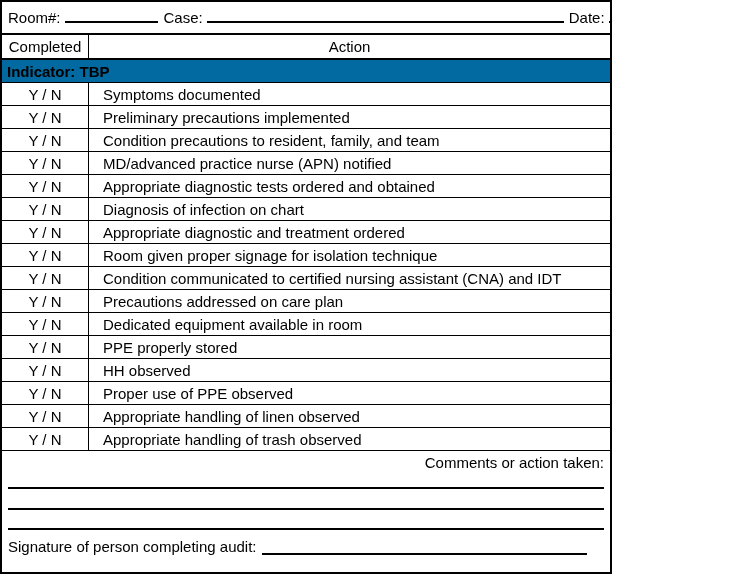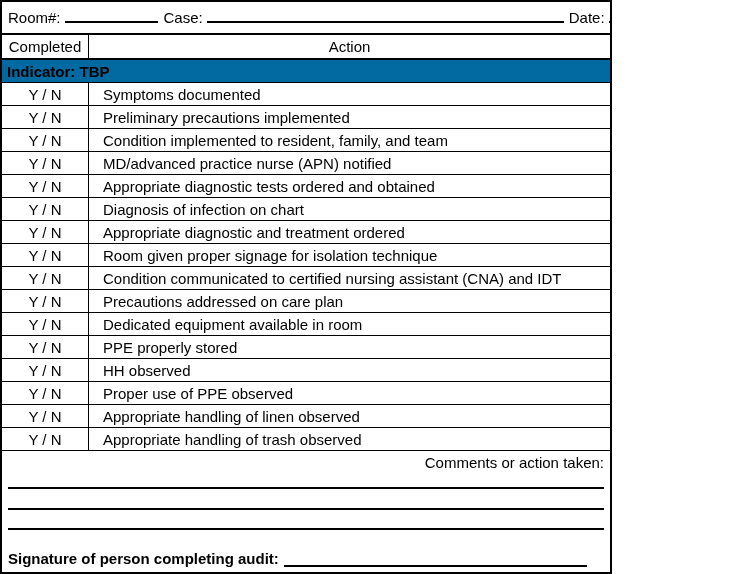--- a/index.html
+++ b/index.html
@@ -86,23 +86,22 @@
     padding:3px 6px 0 6px;
     font-size:15px;
     text-align:right;
   }
   .comments .c-label { line-height:18px; }
   .cline { height:17px; border-bottom:2px solid #000; }
   .cline + .cline { height:21px; }
   .cline.third { height:20px; }
   .sig-row {
     display:flex;
-    margin-top:20px;
+    margin-top:8px;
     align-items:flex-end;
-    font-weight:bold;
   }
   .sig-row .s-label { white-space:nowrap; line-height:17px; }
   .sig-row .sig-blank {
     flex:1;
     border-bottom:2px solid #000;
     height:15px;
     margin-left:5px;
     margin-right:17px;
   }
 </style>
@@ -125,21 +124,21 @@
   <div class="row">
     <div class="yn">Y / N</div>
     <div class="act">Symptoms documented</div>
   </div>
   <div class="row">
     <div class="yn">Y / N</div>
     <div class="act">Preliminary precautions implemented</div>
   </div>
   <div class="row">
     <div class="yn">Y / N</div>
-    <div class="act">Condition implemented to resident, family, and team</div>
+    <div class="act">Condition precautions to resident, family, and team</div>
   </div>
   <div class="row">
     <div class="yn">Y / N</div>
     <div class="act">MD/advanced practice nurse (APN) notified</div>
   </div>
   <div class="row">
     <div class="yn">Y / N</div>
     <div class="act">Appropriate diagnostic tests ordered and obtained</div>
   </div>
   <div class="row">

